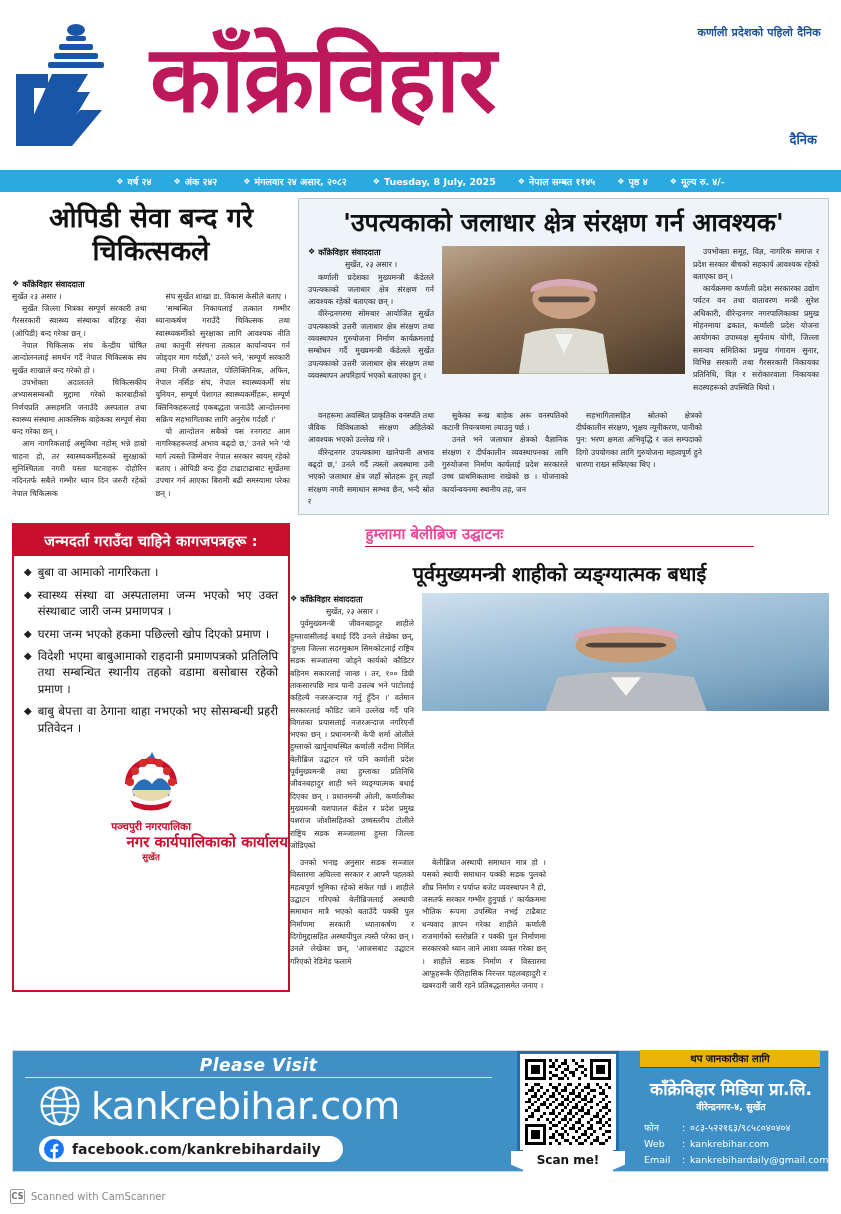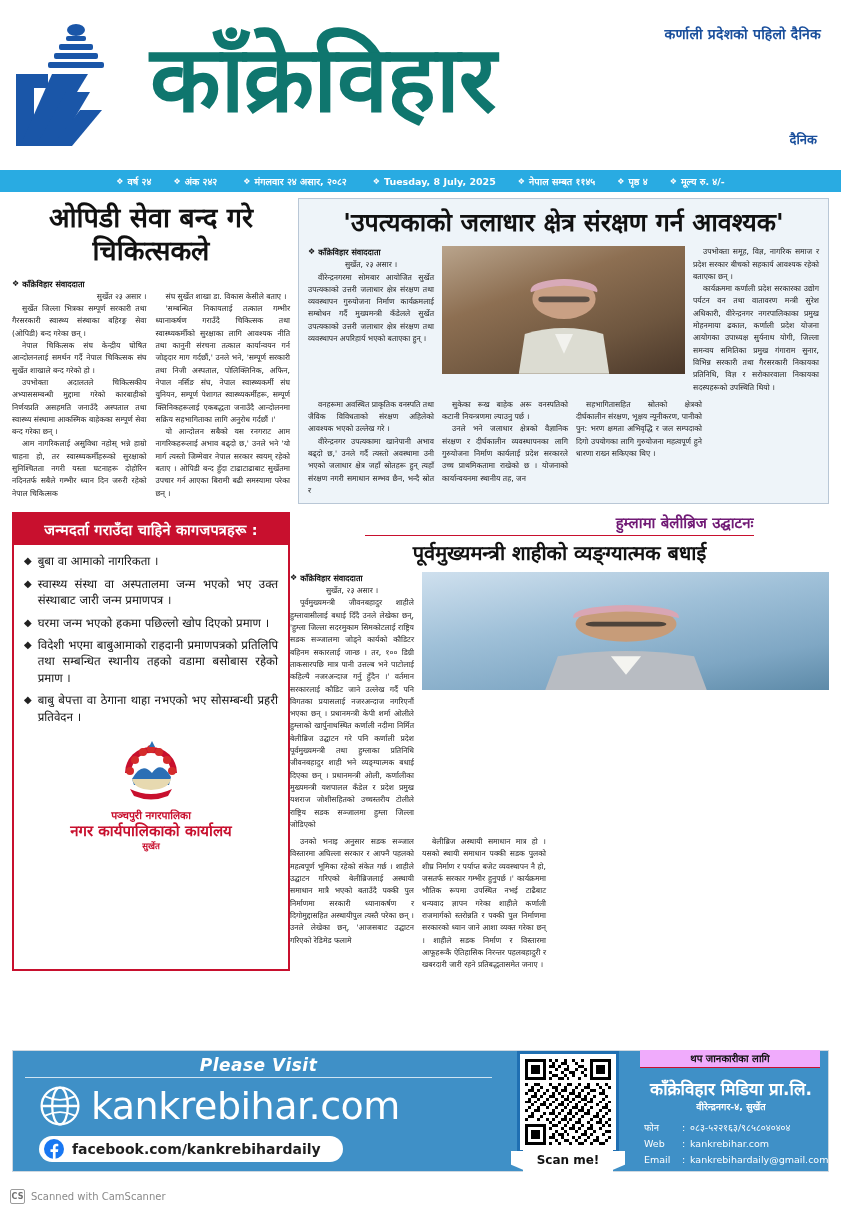--- a/index.html
+++ b/index.html
@@ -12,25 +12,25 @@
   .page { position: relative; width: 841px; height: 1214px; background:#fff; }
 
   
   .masthead { position: relative; height: 170px; background:#fff; padding: 10px 14px 0 14px; }
   .mast-row { display:flex; align-items:flex-end; height: 140px; }
   .logo-mark { width: 128px; height: 132px; position: relative; flex: none; margin-right: 2px; }
   .logo-mark svg { display:block; }
   .mast-title-wrap { position: relative; flex: 1; height: 140px; }
   .mast-tagline {
     position:absolute; right: 6px; top: 14px;
-    font-size: 14px; font-weight: 700; color:#1a4f9c; letter-spacing: .2px;
+    font-size: 11px; font-weight: 700; color:#1a4f9c; letter-spacing: .2px;
   }
   .mast-name {
     position:absolute; left: 6px; top: 24px; right: 0;
-    font-size: 92px; line-height: 1; font-weight: 700; color:#0f766e;
+    font-size: 92px; line-height: 1; font-weight: 700; color:#be185d;
     font-family: "DejaVu Sans", sans-serif;
     white-space: nowrap;
     letter-spacing: -1px;
   }
   .mast-sub {
     position:absolute; right: 10px; bottom: 2px;
     font-size: 13px; font-weight: 700; color:#1a4f9c;
   }
 
   
@@ -79,45 +79,45 @@
   .lr-mid { flex:1; }
   .photo {
     background: linear-gradient(160deg,#b9a48c 0%, #8d6f52 35%, #6e563f 70%, #4a382a 100%);
     position:relative; overflow:hidden;
   }
   .photo.p1 { height: 128px; }
   .photo-person {
     position:absolute; left:50%; bottom:0; transform:translateX(-50%);
     width: 62%; height: 78%;
   }
-  .lr-bottom { display:flex; gap:8px; margin-top:5px; }
+  .lr-bottom { display:flex; gap:8px; margin-top:16px; }
 
   
   .mid-area { display:flex; gap:0; margin-top: 8px; }
   .redbox { width: 278px; flex:none; border:2px solid #c8102e; background:#fff; }
   .redbox-head {
     background:#c8102e; color:#fff; font-size:14.5px; font-weight:700;
     padding: 5px 8px 6px 8px; text-align:center; letter-spacing:.2px;
   }
   .redbox-body { padding: 8px 10px 4px 10px; }
   .rb-item { display:flex; gap:6px; font-size:11.6px; line-height:1.42; color:#111; margin-bottom:6px; }
   .rb-item .bullet { color:#222; font-size:10px; line-height:1.5; flex:none; }
   .rb-item .txt { text-align: justify; }
 
   .seal-wrap { text-align:center; padding: 4px 0 8px 0; }
   .seal { width: 66px; height: 66px; margin: 0 auto 3px auto; position:relative; }
   .seal-1 { font-size: 10.5px; font-weight:700; color:#c8102e; }
-  .seal-2 { font-size: 15px; font-weight:700; color:#c8102e; line-height:1.2; }
+  .seal-2 { font-size: 15px; font-weight:700; color:#c8102e; line-height:1.2;text-align:right; }
   .seal-3 { font-size: 8.5px; font-weight:700; color:#c8102e; }
 
   
   .story2 { flex:1; }
   .story2-kicker {
-    text-align:right; font-size:15px; font-weight:700; color:#701a75;
-    border-bottom: 1.5px solid #c8102e; padding-bottom: 3px; width: 72%; margin: 0 auto 5px auto;
+    text-align:left; font-size:15px; font-weight:700; color:#ec4899;
+    border-bottom: 1.5px solid #c8102e; padding-bottom: 3px; width: 72%; margin: 0 auto 15px auto;
   }
   .story2-head { text-align:center; font-size:20px; font-weight:700; color:#111; margin-bottom:6px; line-height:1.25; }
   .s2-grid { display:flex; gap:8px; }
   .s2-col { width: 124px; flex:none; }
   .s2-photo { flex:1; }
   .photo.p2 { height: 118px; background: linear-gradient(170deg,#cfe0ee 0%,#9fc0d8 40%,#7fa7c4 75%,#5d8aa8 100%); }
   .s2-lower { display:flex; gap:8px; margin-top:5px; }
 
   
   .ad {
@@ -149,21 +149,21 @@
   }
   .qr-ribbon:before, .qr-ribbon:after {
     content:""; position:absolute; top: 2px; width: 14px; height: 20px; background:#fff;
   }
   .qr-ribbon:before { left:-12px; clip-path: polygon(0 0,100% 0,100% 100%,0 70%); }
   .qr-ribbon:after { right:-12px; clip-path: polygon(0 0,100% 0,100% 70%,0 100%); }
 
   .ad-info { width: 196px; flex:none; background:#3f90c7; color:#fff; padding: 14px 10px 8px 12px; position:relative; }
   .info-kicker {
     position:absolute; top:-1px; left: 8px; right:8px; text-align:center;
-    background:#f0abfc; color:#111; font-size: 10px; font-weight:700;
+    background:#eab308; color:#111; font-size: 10px; font-weight:700;
     border-bottom:1.5px solid #c8102e; padding: 1px 0 2px 0;
   }
   .ad-company { font-size: 17px; font-weight:700; text-align:center; margin-top: 12px; }
   .ad-addr { font-size: 9.5px; font-weight:700; text-align:center; margin-bottom: 7px; }
   .ad-line { display:flex; font-size: 9.5px; line-height:1.7; }
   .ad-line .k { width: 38px; flex:none; }
   .ad-line .c { width: 8px; flex:none; }
 
   
   .cs {
@@ -246,21 +246,21 @@
 
     <div class="top-area">
 
       <div class="lead-left">
         <div class="lead-head">ओपिडी सेवा बन्द गरे चिकित्सकले</div>
         <div class="byline">
           <span class="flower">❖</span>
           <span>काँक्रेविहार संवाददाता</span>
         </div>
         <div class="cols2 bodytext" id="ll-body">
-            <p class="noind" style="text-align: right;">सुर्खेत २३ असार ।</p>
+            <p class="noind" style="text-align: left;">सुर्खेत २३ असार ।</p>
             <p>सुर्खेत जिल्ला भित्रका सम्पूर्ण सरकारी तथा गैरसरकारी स्वास्थ्य संस्थाका बहिरङ्ग सेवा (ओपिडी) बन्द गरेका छन् ।</p>
             <p>नेपाल चिकित्सक संघ केन्द्रीय घोषित आन्दोलनलाई समर्थन गर्दै नेपाल चिकित्सक संघ सुर्खेत शाखाले बन्द गरेको हो ।</p>
             <p>उपभोक्ता अदालतले चिकित्सकीय अभ्याससम्बन्धी मुद्दामा गरेको कारबाहीको निर्णयप्रति असहमति जनाउँदै अस्पताल तथा स्वास्थ्य संस्थामा आकस्मिक बाहेकका सम्पूर्ण सेवा बन्द गरेका छन् ।</p>
             <p>आम नागरिकलाई असुविधा नहोस् भन्ने हाम्रो चाहना हो, तर स्वास्थ्यकर्मीहरूको सुरक्षाको सुनिश्चितता नगरी यस्ता घटनाहरू दोहोरिन नदिनतर्फ सबैले गम्भीर ध्यान दिन जरुरी रहेको नेपाल चिकित्सक</p>
             <p>संघ सुर्खेत शाखा डा. विकास केसीले बताए ।</p>
             <p>'सम्बन्धित निकायलाई तत्काल गम्भीर ध्यानाकर्षण गराउँदै चिकित्सक तथा स्वास्थ्यकर्मीको सुरक्षाका लागि आवश्यक नीति तथा कानुनी संरचना तत्काल कार्यान्वयन गर्न जोड्दार माग गर्दछौं,' उनले भने, 'सम्पूर्ण सरकारी तथा निजी अस्पताल, पोलिक्लिनिक, अफिन, नेपाल नर्सिङ संघ, नेपाल स्वास्थ्यकर्मी संघ युनियन, सम्पूर्ण पेशागत स्वास्थ्यकर्मीहरू, सम्पूर्ण क्लिनिकहरूलाई एकबद्धता जनाउँदै आन्दोलनमा सक्रिय सहभागिताका लागि अनुरोध गर्दछौं ।'</p>
             <p>यो आन्दोलन सबैको यस रनगराट आम नागरिकहरूलाई अभाव बढ्दो छ,' उनले भने 'यो मार्ग त्यस्तो जिम्मेवार नेपाल सरकार स्वयम् रहेको बताए । ओपिडी बन्द हुँदा टाढाटाढाबाट सुर्खेतमा उपचार गर्न आएका बिरामी बढी समस्यामा परेका छन् ।</p>
           </div>
       </div>
 
@@ -268,20 +268,21 @@
         <div class="lead-right-head">'उपत्यकाको जलाधार क्षेत्र संरक्षण गर्न आवश्यक'</div>
 
         <div class="lr-grid">
           <div class="lr-col">
             <div class="byline">
               <span class="flower">❖</span>
               <span>काँक्रेविहार संवाददाता</span>
             </div>
             <div class="bodytext" id="lr-c1">
                 <p class="noind" style="text-align: center;">सुर्खेत, २३ असार ।</p>
+                <p>कर्णाली प्रदेशका मुख्यमन्त्री कँडेलले उपत्यकाको जलाधार क्षेत्र संरक्षण गर्न आवश्यक रहेको बताएका छन् ।</p>
                 <p>वीरेन्द्रनगरमा सोमबार आयोजित सुर्खेत उपत्यकाको उत्तरी जलाधार क्षेत्र संरक्षण तथा व्यवस्थापन गुरुयोजना निर्माण कार्यक्रमलाई सम्बोधन गर्दै मुख्यमन्त्री कँडेलले सुर्खेत उपत्यकाको उत्तरी जलाधार क्षेत्र संरक्षण तथा व्यवस्थापन अपरिहार्य भएको बताएका हुन् ।</p>
               </div>
           </div>
 
           <div class="lr-mid">
             <div class="photo p1">
               <svg class="photo-person" viewBox="0 0 100 120" preserveAspectRatio="none">
                 <ellipse cx="50" cy="30" rx="21" ry="24" fill="#c9a084"></ellipse>
                 <path d="M28 22 q22 -16 44 0 q2 -14 -22 -16 q-24 2 -22 16z" fill="#d8aab8"></path>
                 <rect x="33" y="27" width="34" height="7" rx="3" fill="#2b2b2b" opacity=".7"></rect>

